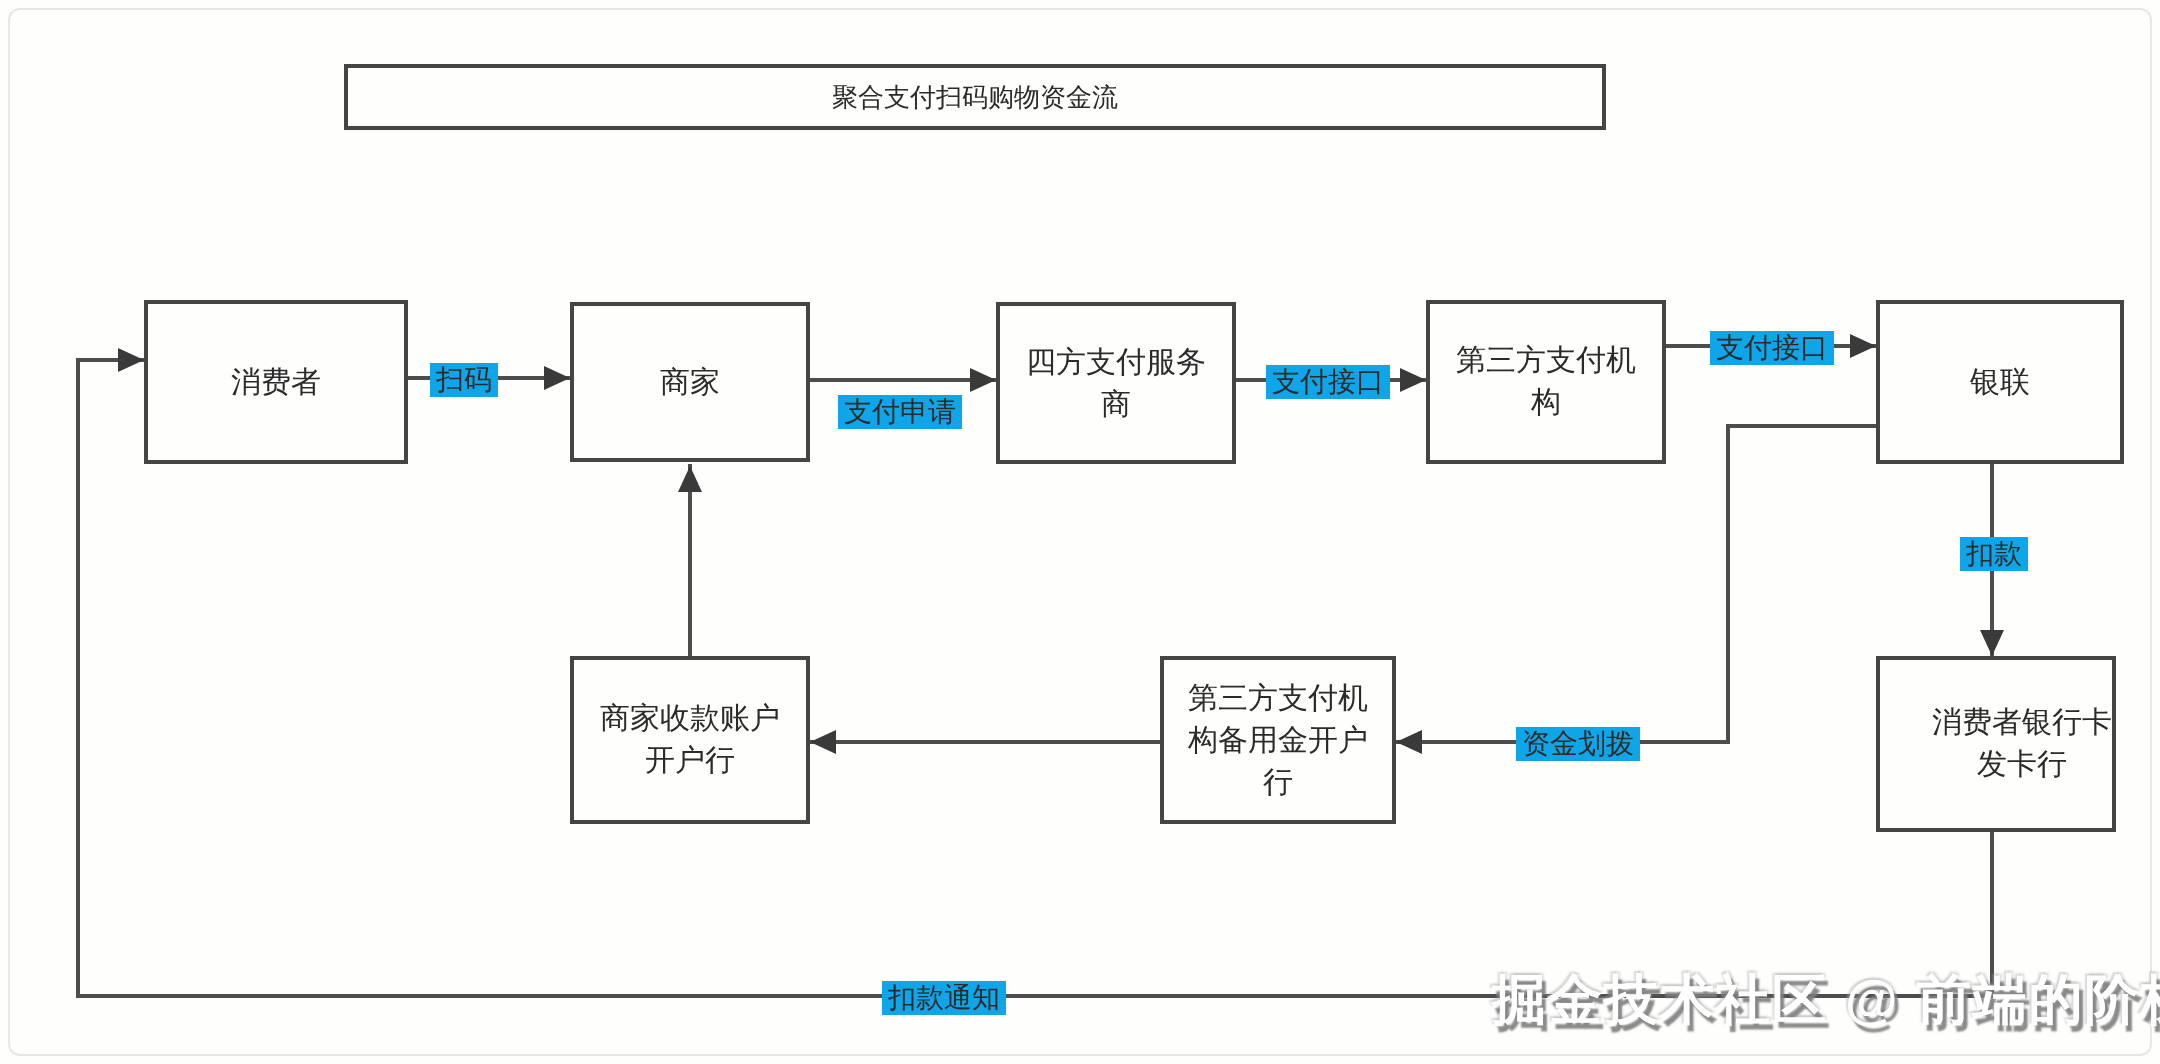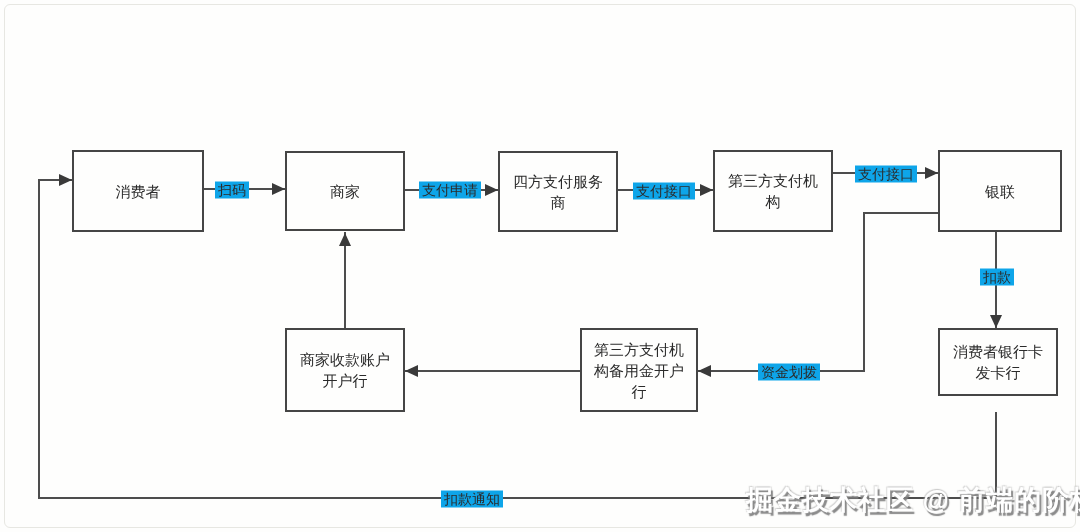--- a/index.html
+++ b/index.html
@@ -81,20 +81,23 @@
     pointer-events: none;
   }
 </style>
 </head>
 <body>
 
 <div id="canvas">
 
   <div class="frame"></div>
 
+  <div class="box title-box" style="left:172px; top:32px; width:631px; height:33px;">
+    <span>聚合支付扫码购物资金流</span>
+  </div>
 
   <div class="box" style="left:72px; top:150px; width:132px; height:82px;">
     <span>消费者</span>
   </div>
 
   <div class="box" style="left:285px; top:151px; width:120px; height:80px;align-items:center;">
     <span>商家</span>
   </div>
 
   <div class="box" style="left:498px; top:151px; width:120px; height:81px;">
@@ -115,32 +118,32 @@
     <span>商家收款账户
 开户行</span>
   </div>
 
   <div class="box" style="left:580px; top:328px; width:118px; height:84px;">
     <span>第三方支付机
 构备用金开户
 行</span>
   </div>
 
-  <div class="box" style="left:938px; top:328px; width:120px; height:68px;">
+  <div class="box" style="left:938px; top:328px; width:120px; height:88px;justify-content:flex-end;">
     <span>消费者银行卡
 发卡行</span>
   </div>
 
   <div class="line" style="left:192px; top:188px; width:93px; height:2px;"></div>
   <div class="arrow right" style="left:272px; top:183px;"></div>
   <div class="edge-label" style="left:232px; top:190px;">扫码</div>
 
   <div class="line" style="left:405px; top:189px; width:93px; height:2px;"></div>
   <div class="arrow right" style="left:485px; top:184px;"></div>
-  <div class="edge-label" style="left:450px; top:190px;">支付申请</div>
+  <div class="edge-label" style="left:450px; top:206px;">支付申请</div>
 
   <div class="line" style="left:618px; top:189px; width:95px; height:2px;"></div>
   <div class="arrow right" style="left:700px; top:184px;"></div>
   <div class="edge-label" style="left:664px; top:191px;">支付接口</div>
 
   <div class="line" style="left:833px; top:172px; width:105px; height:2px;"></div>
   <div class="arrow right" style="left:925px; top:167px;"></div>
   <div class="edge-label" style="left:886px; top:174px;">支付接口</div>
 
   <div class="line" style="left:995px; top:232px; width:2px; height:96px;"></div>

